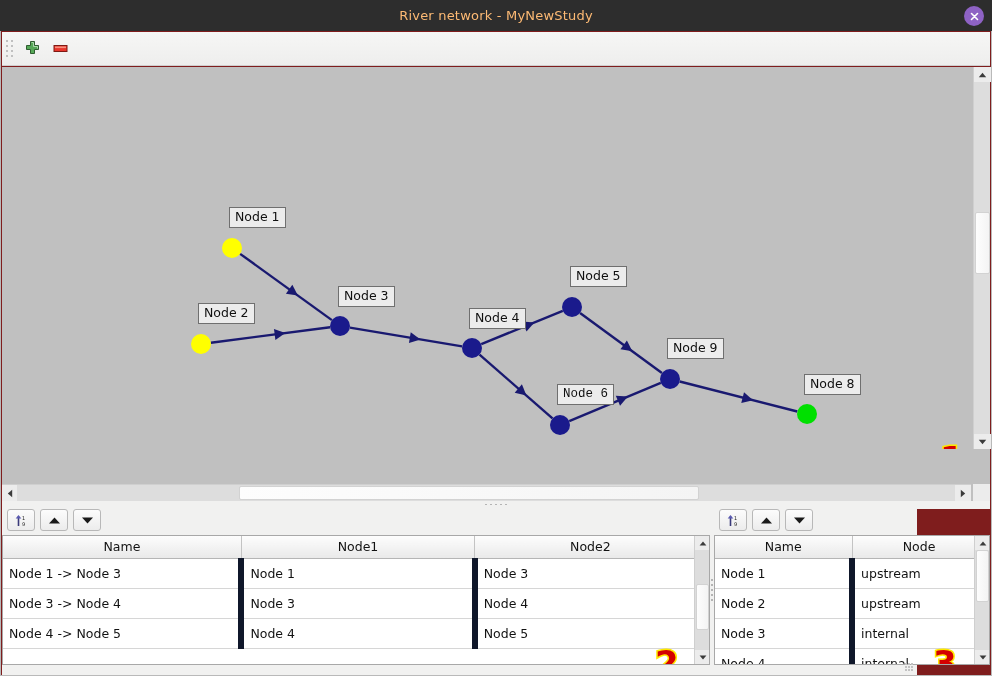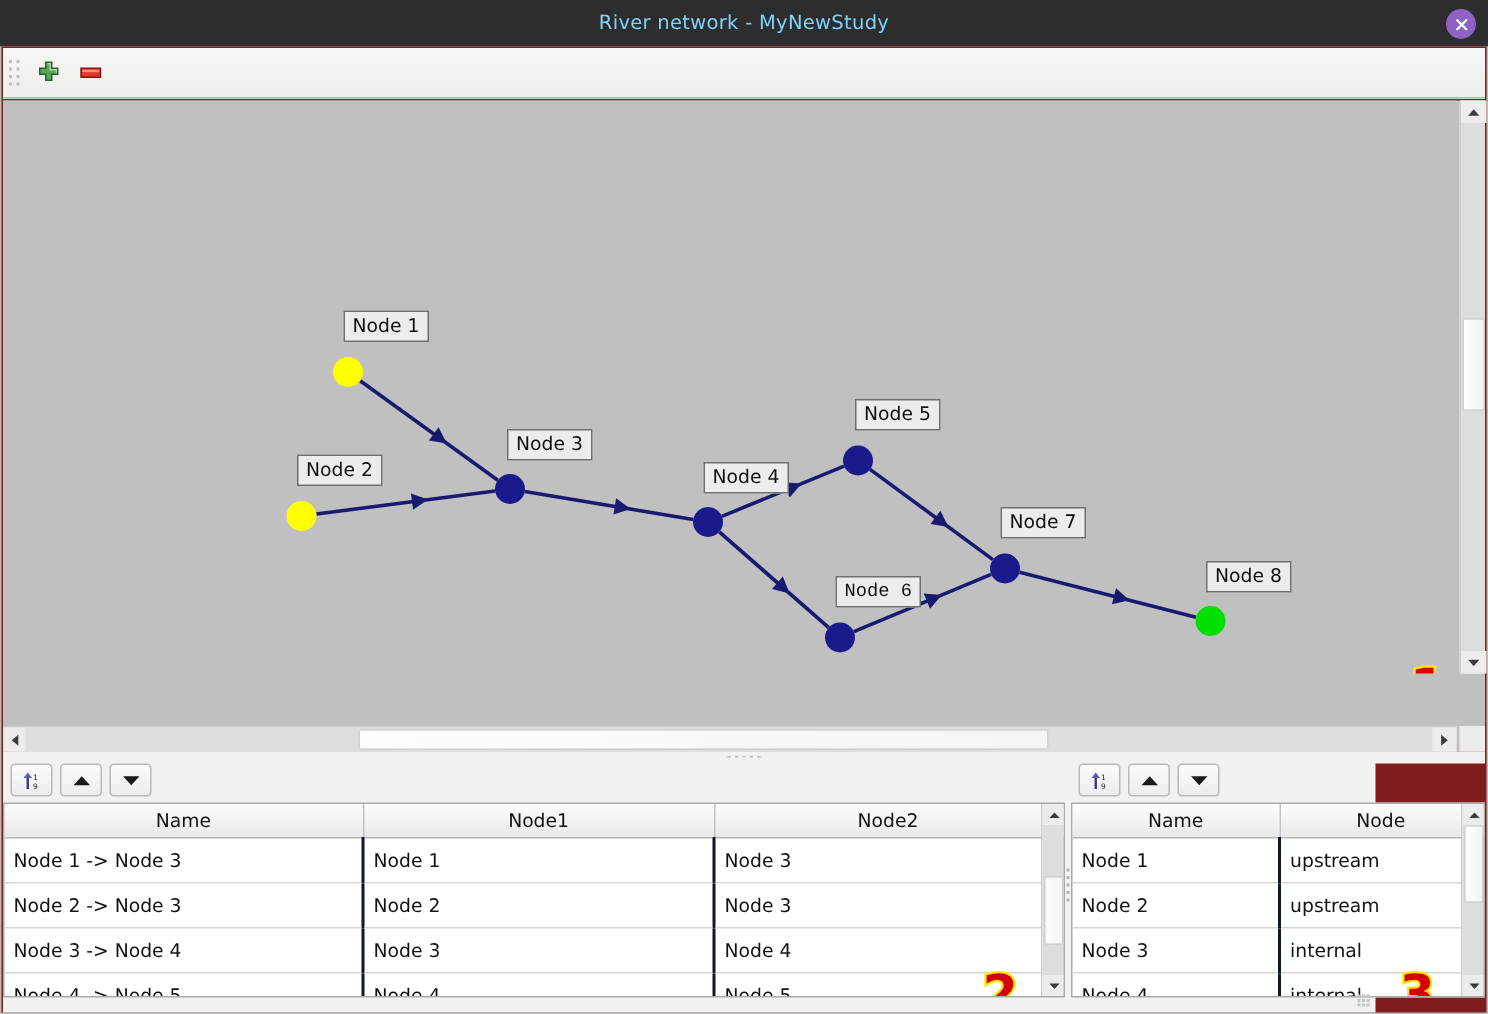--- a/index.html
+++ b/index.html
@@ -20,21 +20,21 @@
   
   .titlebar {
     position: absolute; left: 0; top: 0;
     width: 992px; height: 31px;
     background: #2d2d2d;
     color: #f2f2f2;
     display: flex; align-items: center; justify-content: center;
     font-size: 13px;
     letter-spacing: 0.2px;
   }
-  .titlebar-text { font-weight: normal; color: #7dd3fc; }
+  .titlebar-text { font-weight: normal; color: #fdba74; }
   .close-btn {
     position: absolute; right: 8px; top: 6px;
     width: 20px; height: 20px; border-radius: 50%;
     background: #8e62c4;
     display: flex; align-items: center; justify-content: center;
     cursor: pointer;
   }
   .close-btn svg { display: block; }
 
   
@@ -197,21 +197,21 @@
     background: linear-gradient(to bottom, #fdfdfd, #e9e9e9);
     border-right: 1px solid #c3c3c3;
     border-bottom: 1px solid #b5b5b5;
     height: 22px;
     font-weight: normal;
     text-align: center;
     font-size: 12.5px;
     color: #121212;
   }
   table.grid td {
-    border-right: 2px solid #0f172a;
+    border-right: 6px solid #0f172a;
     border-bottom: 1px solid #d6d6d6;
     height: 30px;
     padding-left: 6px;
     background: #ffffff;
     white-space: nowrap;
     overflow: hidden;
   }
   .tbl-vscroll {
     position: absolute; right: 0; top: 0;
     width: 15px; height: 100%;
@@ -299,21 +299,21 @@
               <circle cx="805" cy="347" r="10" fill="#00e000"></circle>
             </g>
         </svg>
         <div id="node-labels">
             <div class="node-label" style="left: 227px; top: 140px;">Node 1</div>
             <div class="node-label" style="left: 196px; top: 236px;">Node 2</div>
             <div class="node-label" style="left: 336px; top: 219px;">Node 3</div>
             <div class="node-label" style="left: 467px; top: 241px;">Node 4</div>
             <div class="node-label" style="left: 568px; top: 199px;">Node 5</div>
             <div class="node-label" style="left: 555px; top: 317px; font-family: Liberation Mono, monospace;">Node 6</div>
-            <div class="node-label" style="left: 665px; top: 271px;">Node 7</div>
+            <div class="node-label" style="left: 665px; top: 271px;">Node 9</div>
             <div class="node-label" style="left: 802px; top: 307px;">Node 8</div>
           </div>
         <div class="annot" style="left: 938px; top: 375px;">1</div>
       </div>
 
       <div class="vscroll">
         <div class="sb-arrow" style="top:0;">
           <svg width="9" height="6" viewBox="0 0 9 6">
             <path d="M4.5 0.8 L8.2 5.2 L0.8 5.2 Z" fill="#3b3b3b"></path>
           </svg>
@@ -386,25 +386,20 @@
                 <tr>
                   <th>Name</th>
                   <th>Node1</th>
                   <th>Node2</th>
                 </tr>
               </thead>
             <tbody>
                 <tr>
                   <td>Node 1 -&gt; Node 3</td>
                   <td>Node 1</td>
-                  <td>Node 3</td>
-                </tr>
-                <tr>
-                  <td>Node 2 -&gt; Node 3</td>
-                  <td>Node 2</td>
                   <td>Node 3</td>
                 </tr>
                 <tr>
                   <td>Node 3 -&gt; Node 4</td>
                   <td>Node 3</td>
                   <td>Node 4</td>
                 </tr>
                 <tr>
                   <td>Node 4 -&gt; Node 5</td>
                   <td>Node 4</td>

